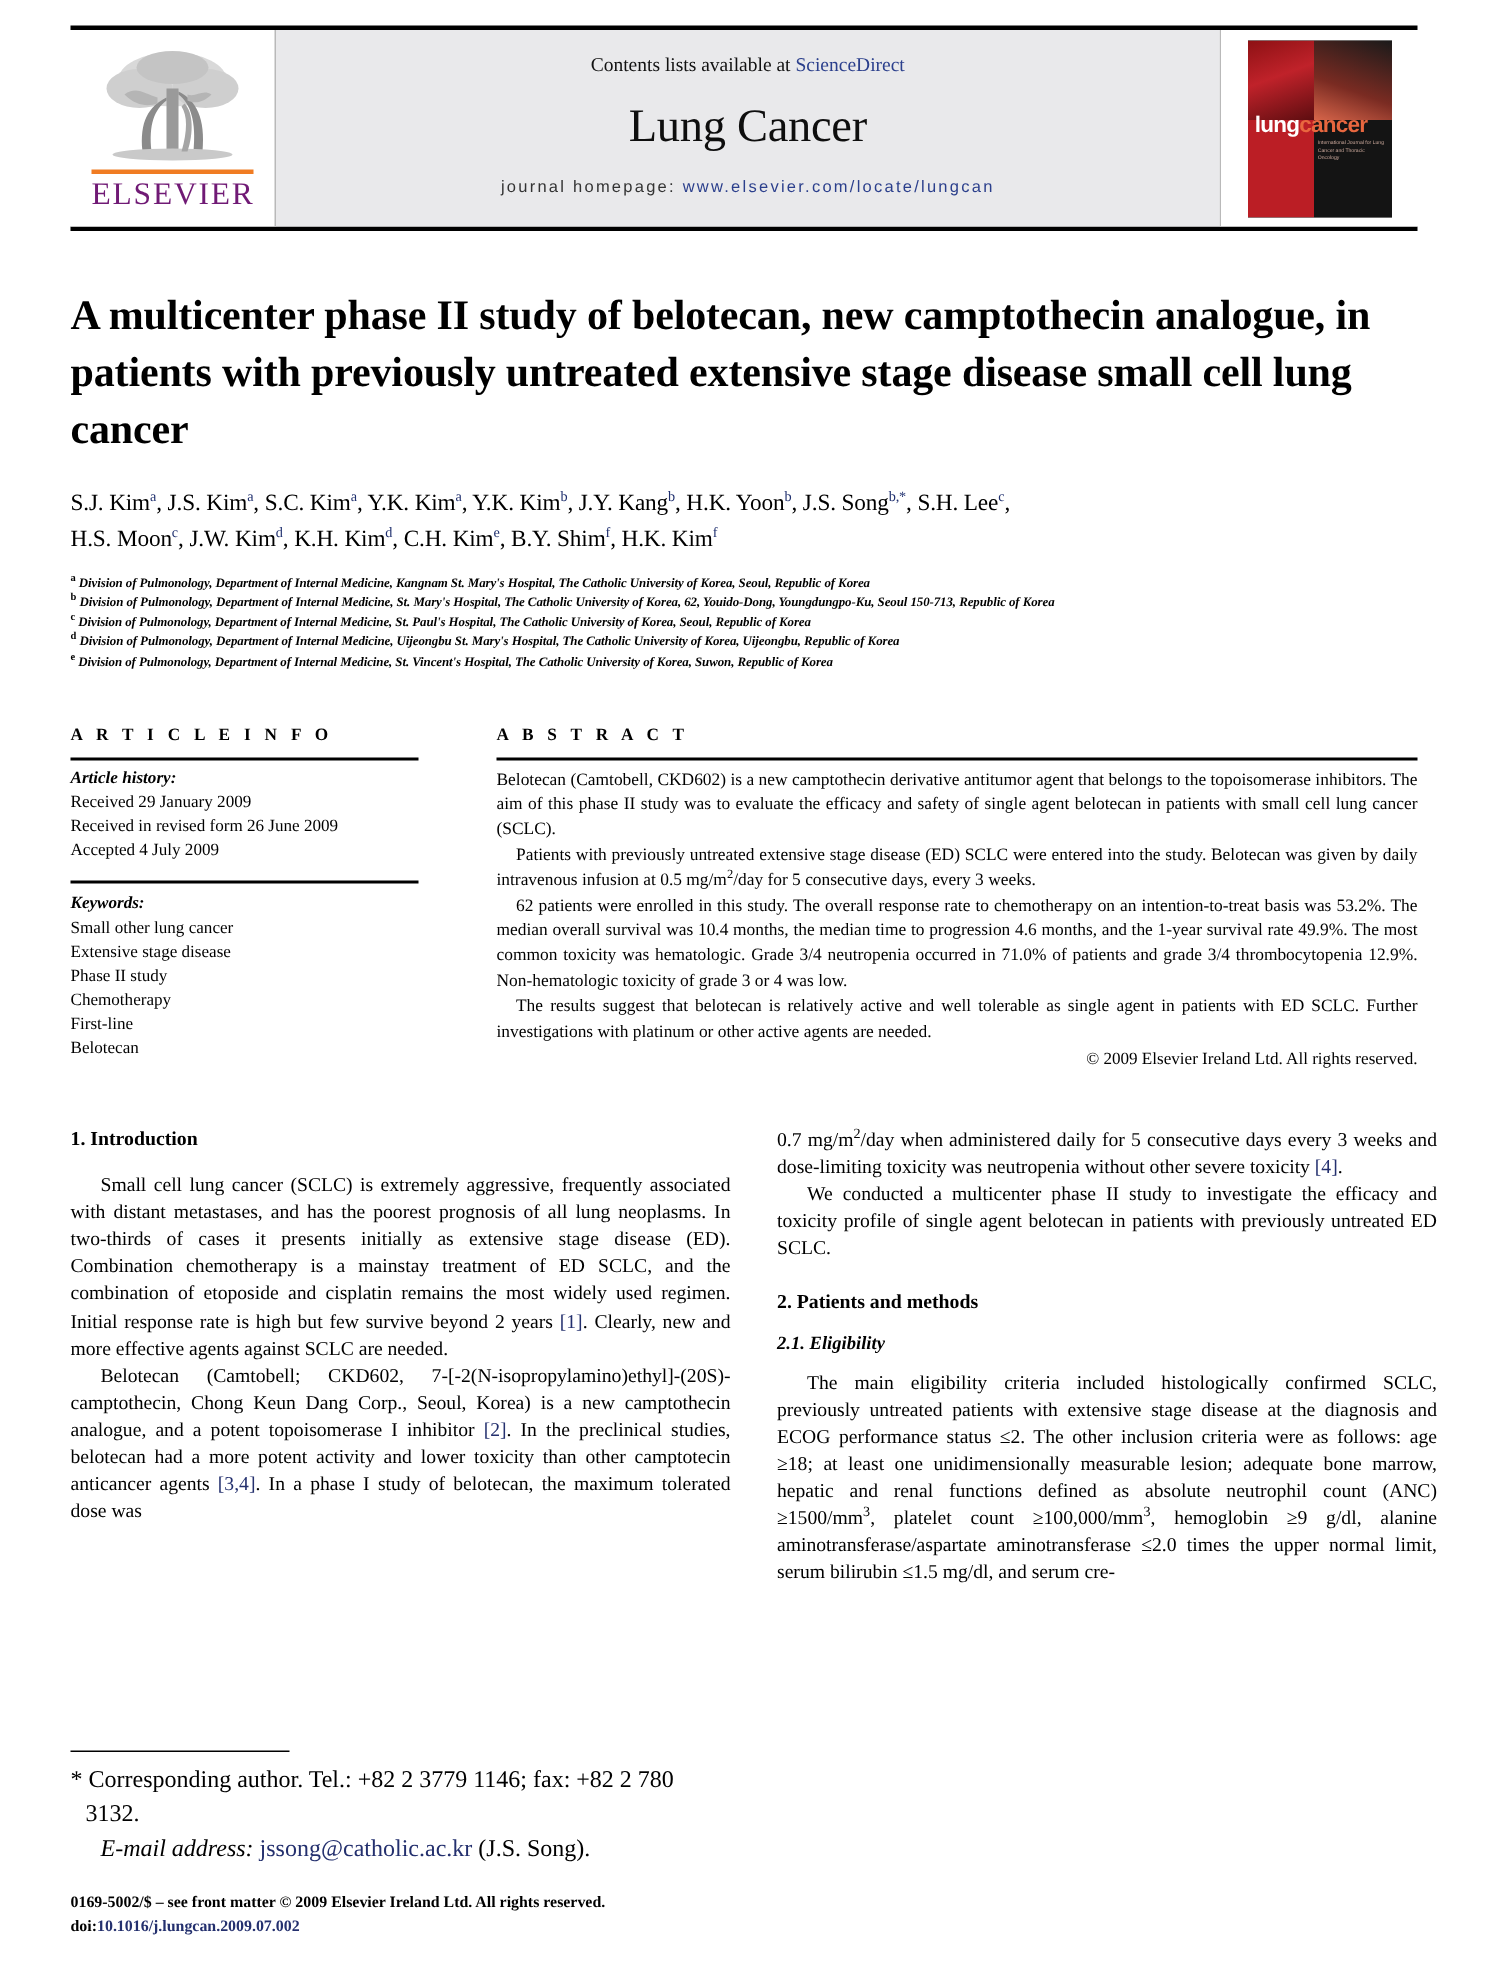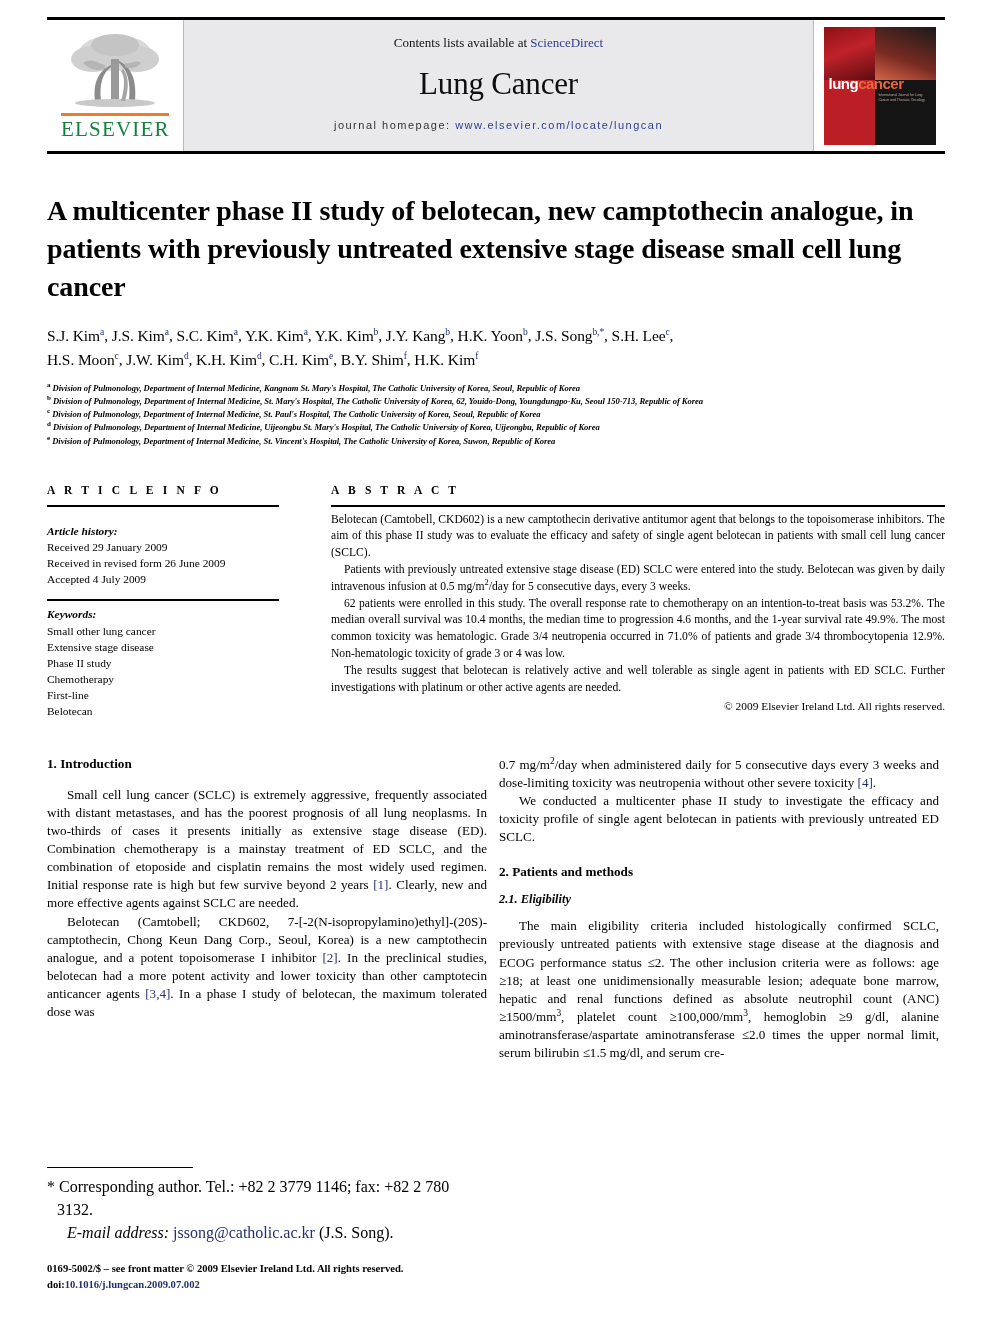--- a/index.html
+++ b/index.html
@@ -52,21 +52,21 @@
   }
   .elsevier-logo {
     width: 108px;
     text-align: center;
   }
   .tree-svg { display:block; margin: 0 auto; }
   .elsevier-word {
     font-family: "Liberation Serif", serif;
     font-size: 21px;
     letter-spacing: 1.2px;
-    color: #15803d;
+    color: #701a75;
     border-top: 3px solid #f07c23;
     margin-top: 2px;
     padding-top: 1px;
     font-weight: 400;
   }
   .center-cell {
     flex: 1 1 auto;
     background: #e9e9eb;
     position: relative;
     box-sizing: border-box;
@@ -98,21 +98,21 @@
     width: 132px;
     flex: 0 0 132px;
     border-left: 1px solid #b9b9b9;
     box-sizing: border-box;
     background: #fff;
     display: flex;
     align-items: center;
     justify-content: center;
   }
   .cover-thumb {
-    width: 112px;
+    width: 96px;
     height: 118px;
     position: relative;
     overflow: hidden;
     background: #111;
   }
   .cover-left-top {
     position: absolute; left:0; top:0; width: 46%; height: 45%;
     background: linear-gradient(160deg,#8d1114 0%, #c0222a 45%, #5d0d10 100%);
   }
   .cover-right-top {
@@ -190,39 +190,39 @@
   .sec-head {
     font-family: "Liberation Serif", serif;
     font-weight: bold;
     font-size: 11.5px;
     letter-spacing: 3.2px;
   }
   .rule-thick {
     border-top: 2px solid #000;
     margin-top: 9px;
   }
-  .info-group { font-size: 11.4px; line-height: 1.42; padding-top: 16px; }
+  .info-group { font-size: 11.4px; line-height: 1.42; padding-top: 4px; }
   .info-group .lbl { font-style: italic; font-weight: bold; }
   .info-group.keywords { padding-top: 5px; }
   .rule-mid { border-top: 2px solid #000; margin-top: 12px; }
   .abstract-body {
     padding-top: 5px;
     font-size: 11.6px;
     line-height: 1.45;
     text-align: justify;
   }
   .abstract-body p { margin: 0; text-indent: 13px; }
   .abstract-body p.first { text-indent: 0; }
   .copyright { text-align: right; margin-top: 2px; font-size: 11.4px; }
 
   
   .body-cols {
     margin-top: 36px;
     display: flex;
-    gap: 12px;
+    gap: 31px;
     height: 420px;
   }
   .col { width: 440px; flex: 0 0 440px; position: relative; }
   h2.num-head {
     font-size: 13.2px;
     font-weight: bold;
     margin: 0 0 14px 0;
     letter-spacing: 0;
   }
   h3.sub-head {

